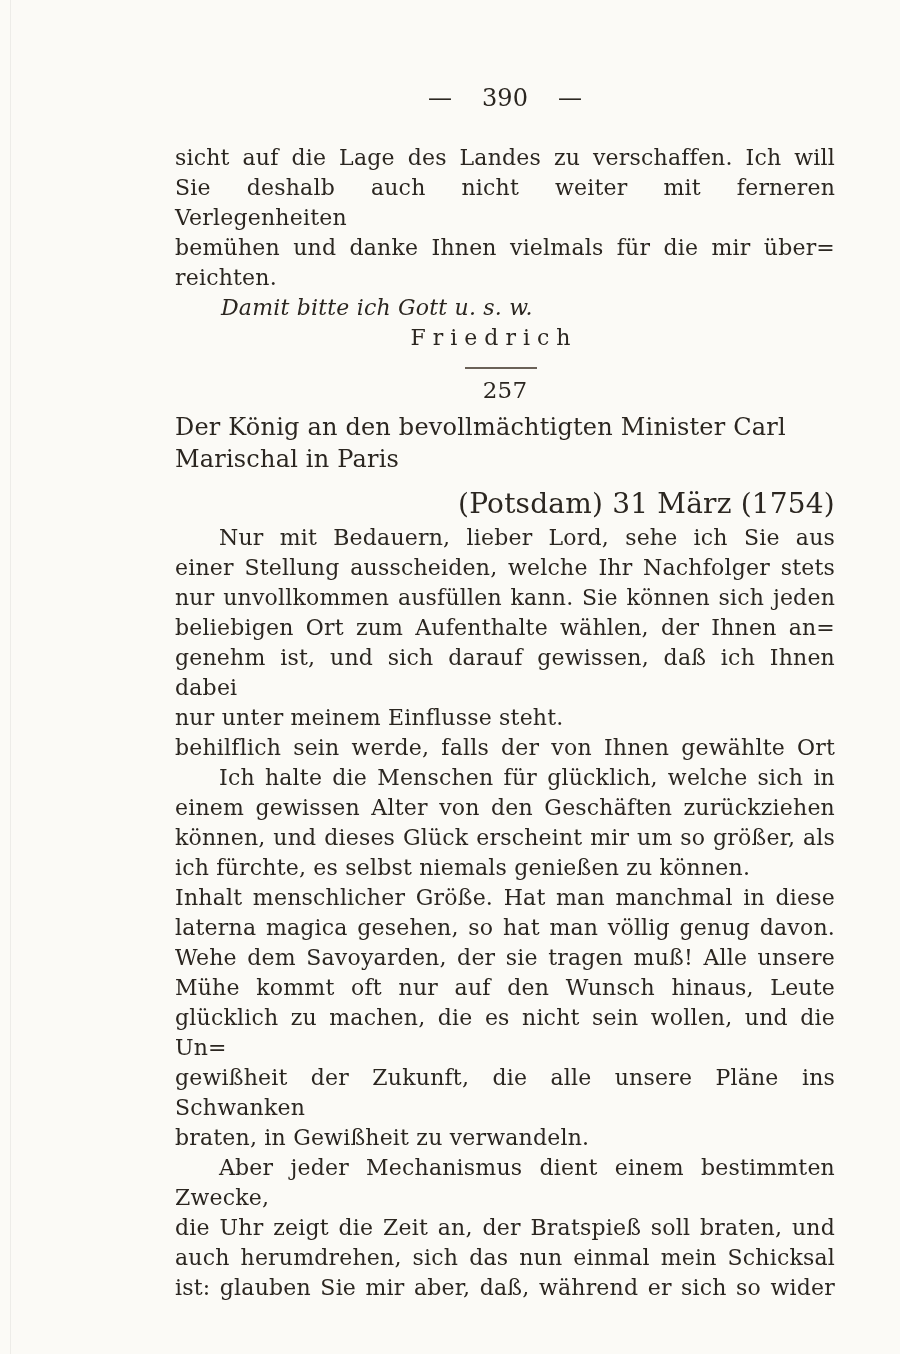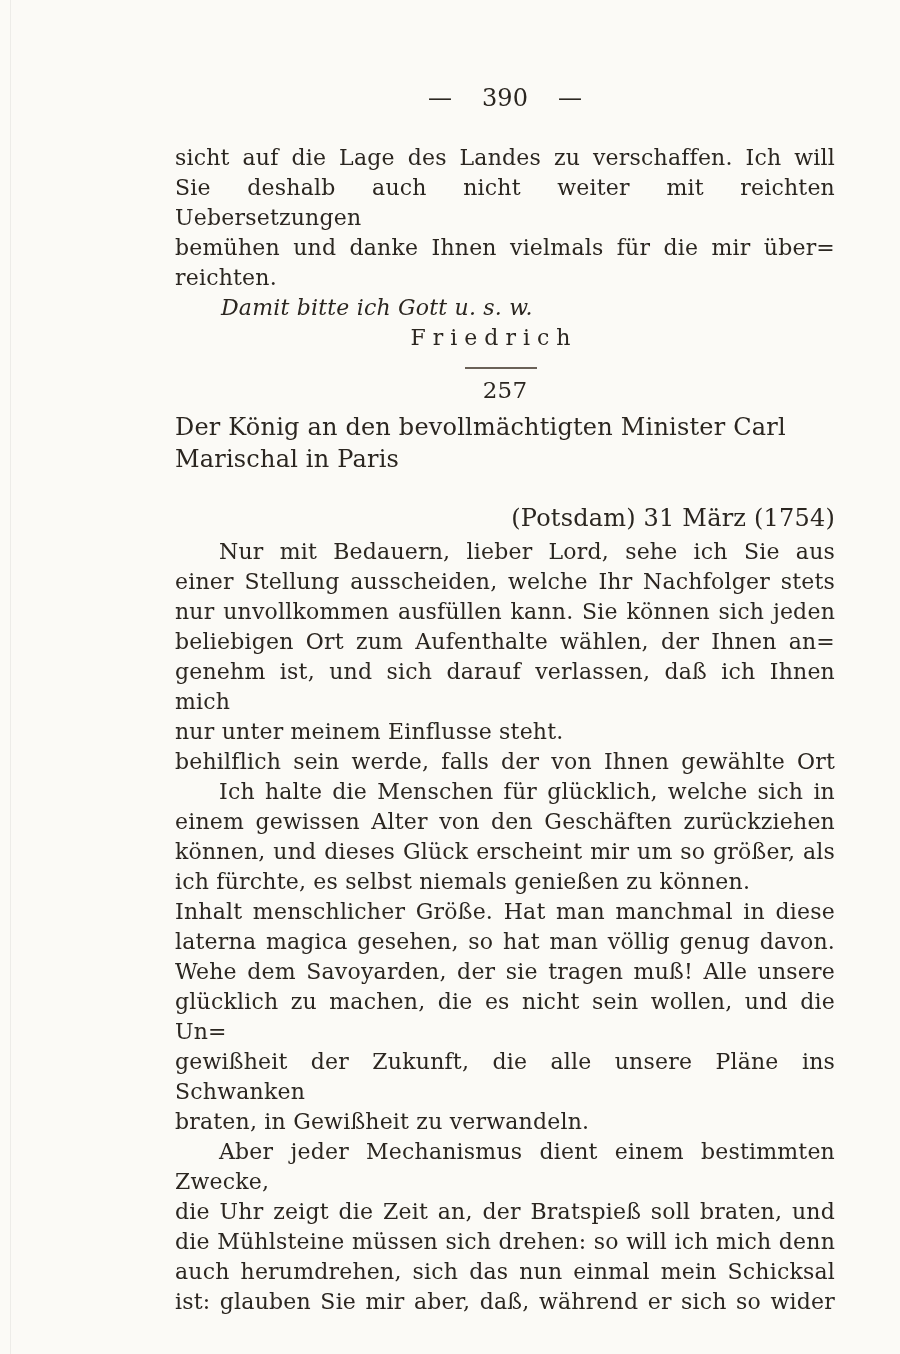--- a/index.html
+++ b/index.html
@@ -42,84 +42,84 @@
     text-align: center; padding-right: 22px;
     letter-spacing: 7px; font-size: 22px;
   }
   .sep {
     width: 72px; height: 2px; background: #6a6157;
     margin: 14px 0 6px 290px;
   }
   .num { text-align: center; font-size: 23px; }
   .heading { text-align: left; font-size: 24px; line-height: 32px; }
   .heading.first { margin-top: 6px; }
-  .dateline { text-align: right; font-size: 24px; margin-top: 28px; }
+  .dateline { text-align: right; font-size: 28px; margin-top: 14px; }
   .paras { margin-top: 4px; }
 </style>
 </head>
 <body>
 
 <div class="page">
   <div class="artifact"></div>
 
   <div class="pagehead">
     <span>—</span>
     <span>390</span>
     <span>—</span>
   </div>
 
   <div class="column">
 
     <div>
       <div class="line">sicht auf die Lage des Landes zu verschaffen. Ich will</div>
-      <div class="line">Sie deshalb auch nicht weiter mit reichten Uebersetzungen</div>
+      <div class="line">Sie deshalb auch nicht weiter mit ferneren Verlegenheiten</div>
       <div class="line">bemühen und danke Ihnen vielmals für die mir über=</div>
       <div class="line end">reichten.</div>
     </div>
 
     <div class="closing">Damit bitte ich Gott u. s. w.</div>
     <div class="sig">Friedrich</div>
 
     <div class="sep"></div>
 
     <div class="num">257</div>
     <div class="heading first">Der König an den bevollmächtigten Minister Carl</div>
     <div class="heading">Marischal in Paris</div>
     <div class="dateline">(Potsdam) 31 März (1754)</div>
 
     <div class="paras">
       <div>
         <div class="line ind">Nur mit Bedauern, lieber Lord, sehe ich Sie aus</div>
         <div class="line">einer Stellung ausscheiden, welche Ihr Nachfolger stets</div>
         <div class="line">nur unvollkommen ausfüllen kann. Sie können sich jeden</div>
         <div class="line">beliebigen Ort zum Aufenthalte wählen, der Ihnen an=</div>
-        <div class="line">genehm ist, und sich darauf verlassen, daß ich Ihnen mich</div>
+        <div class="line">genehm ist, und sich darauf gewissen, daß ich Ihnen dabei</div>
         <div class="line end">nur unter meinem Einflusse steht.</div>
         <div class="line">behilflich sein werde, falls der von Ihnen gewählte Ort</div>
       </div>
 
       <div>
         <div class="line ind">Ich halte die Menschen für glücklich, welche sich in</div>
         <div class="line">einem gewissen Alter von den Geschäften zurückziehen</div>
         <div class="line">können, und dieses Glück erscheint mir um so größer, als</div>
         <div class="line end">ich fürchte, es selbst niemals genießen zu können.</div>
       </div>
 
       <div>
         <div class="line">Inhalt menschlicher Größe. Hat man manchmal in diese</div>
         <div class="line">laterna magica gesehen, so hat man völlig genug davon.</div>
         <div class="line">Wehe dem Savoyarden, der sie tragen muß! Alle unsere</div>
+        <div class="line">Mühe kommt oft nur auf den Wunsch hinaus, Leute</div>
         <div class="line">glücklich zu machen, die es nicht sein wollen, und die Un=</div>
         <div class="line">gewißheit der Zukunft, die alle unsere Pläne ins Schwanken</div>
         <div class="line end">braten, in Gewißheit zu verwandeln.</div>
       </div>
 
       <div>
         <div class="line ind">Aber jeder Mechanismus dient einem bestimmten Zwecke,</div>
         <div class="line">die Uhr zeigt die Zeit an, der Bratspieß soll braten, und</div>
-        <div class="line">die Mühlsteine müssen sich drehen: so will ich mich denn</div>
         <div class="line">auch herumdrehen, sich das nun einmal mein Schicksal</div>
         <div class="line">ist: glauben Sie mir aber, daß, während er sich so wider</div>
       </div>
     </div>
 
   </div>
 </div>
 
 </body></html>

